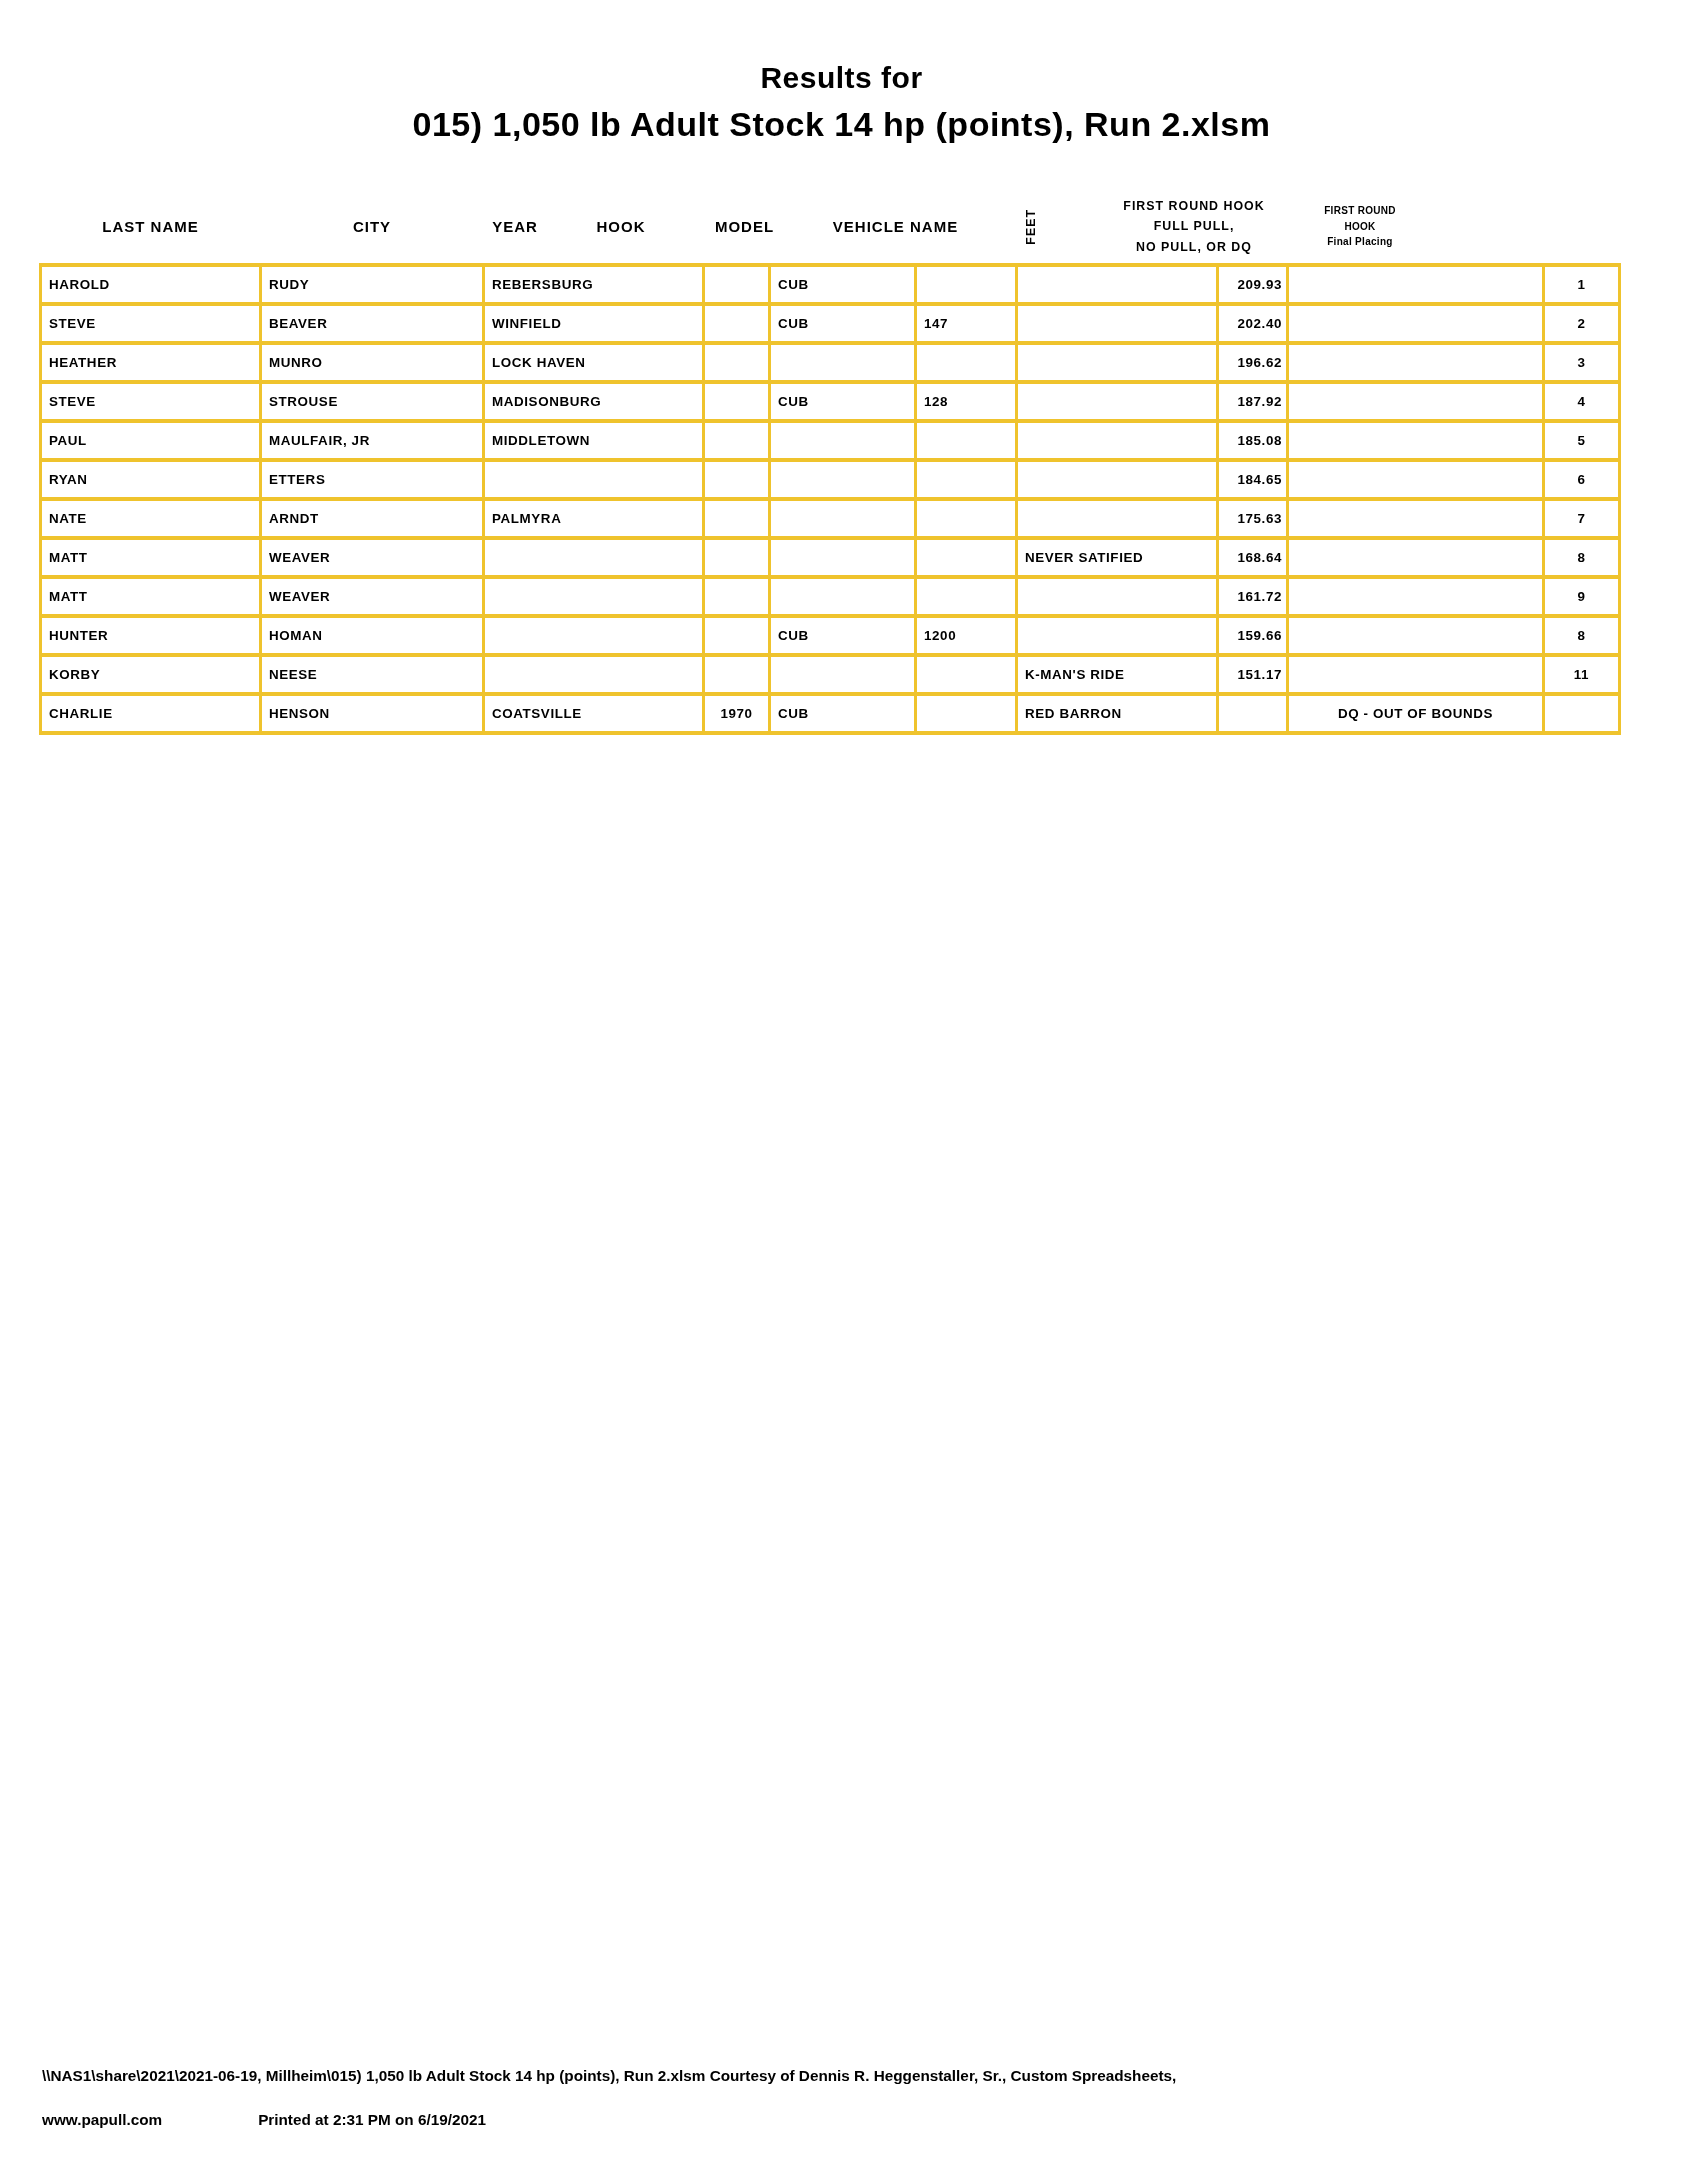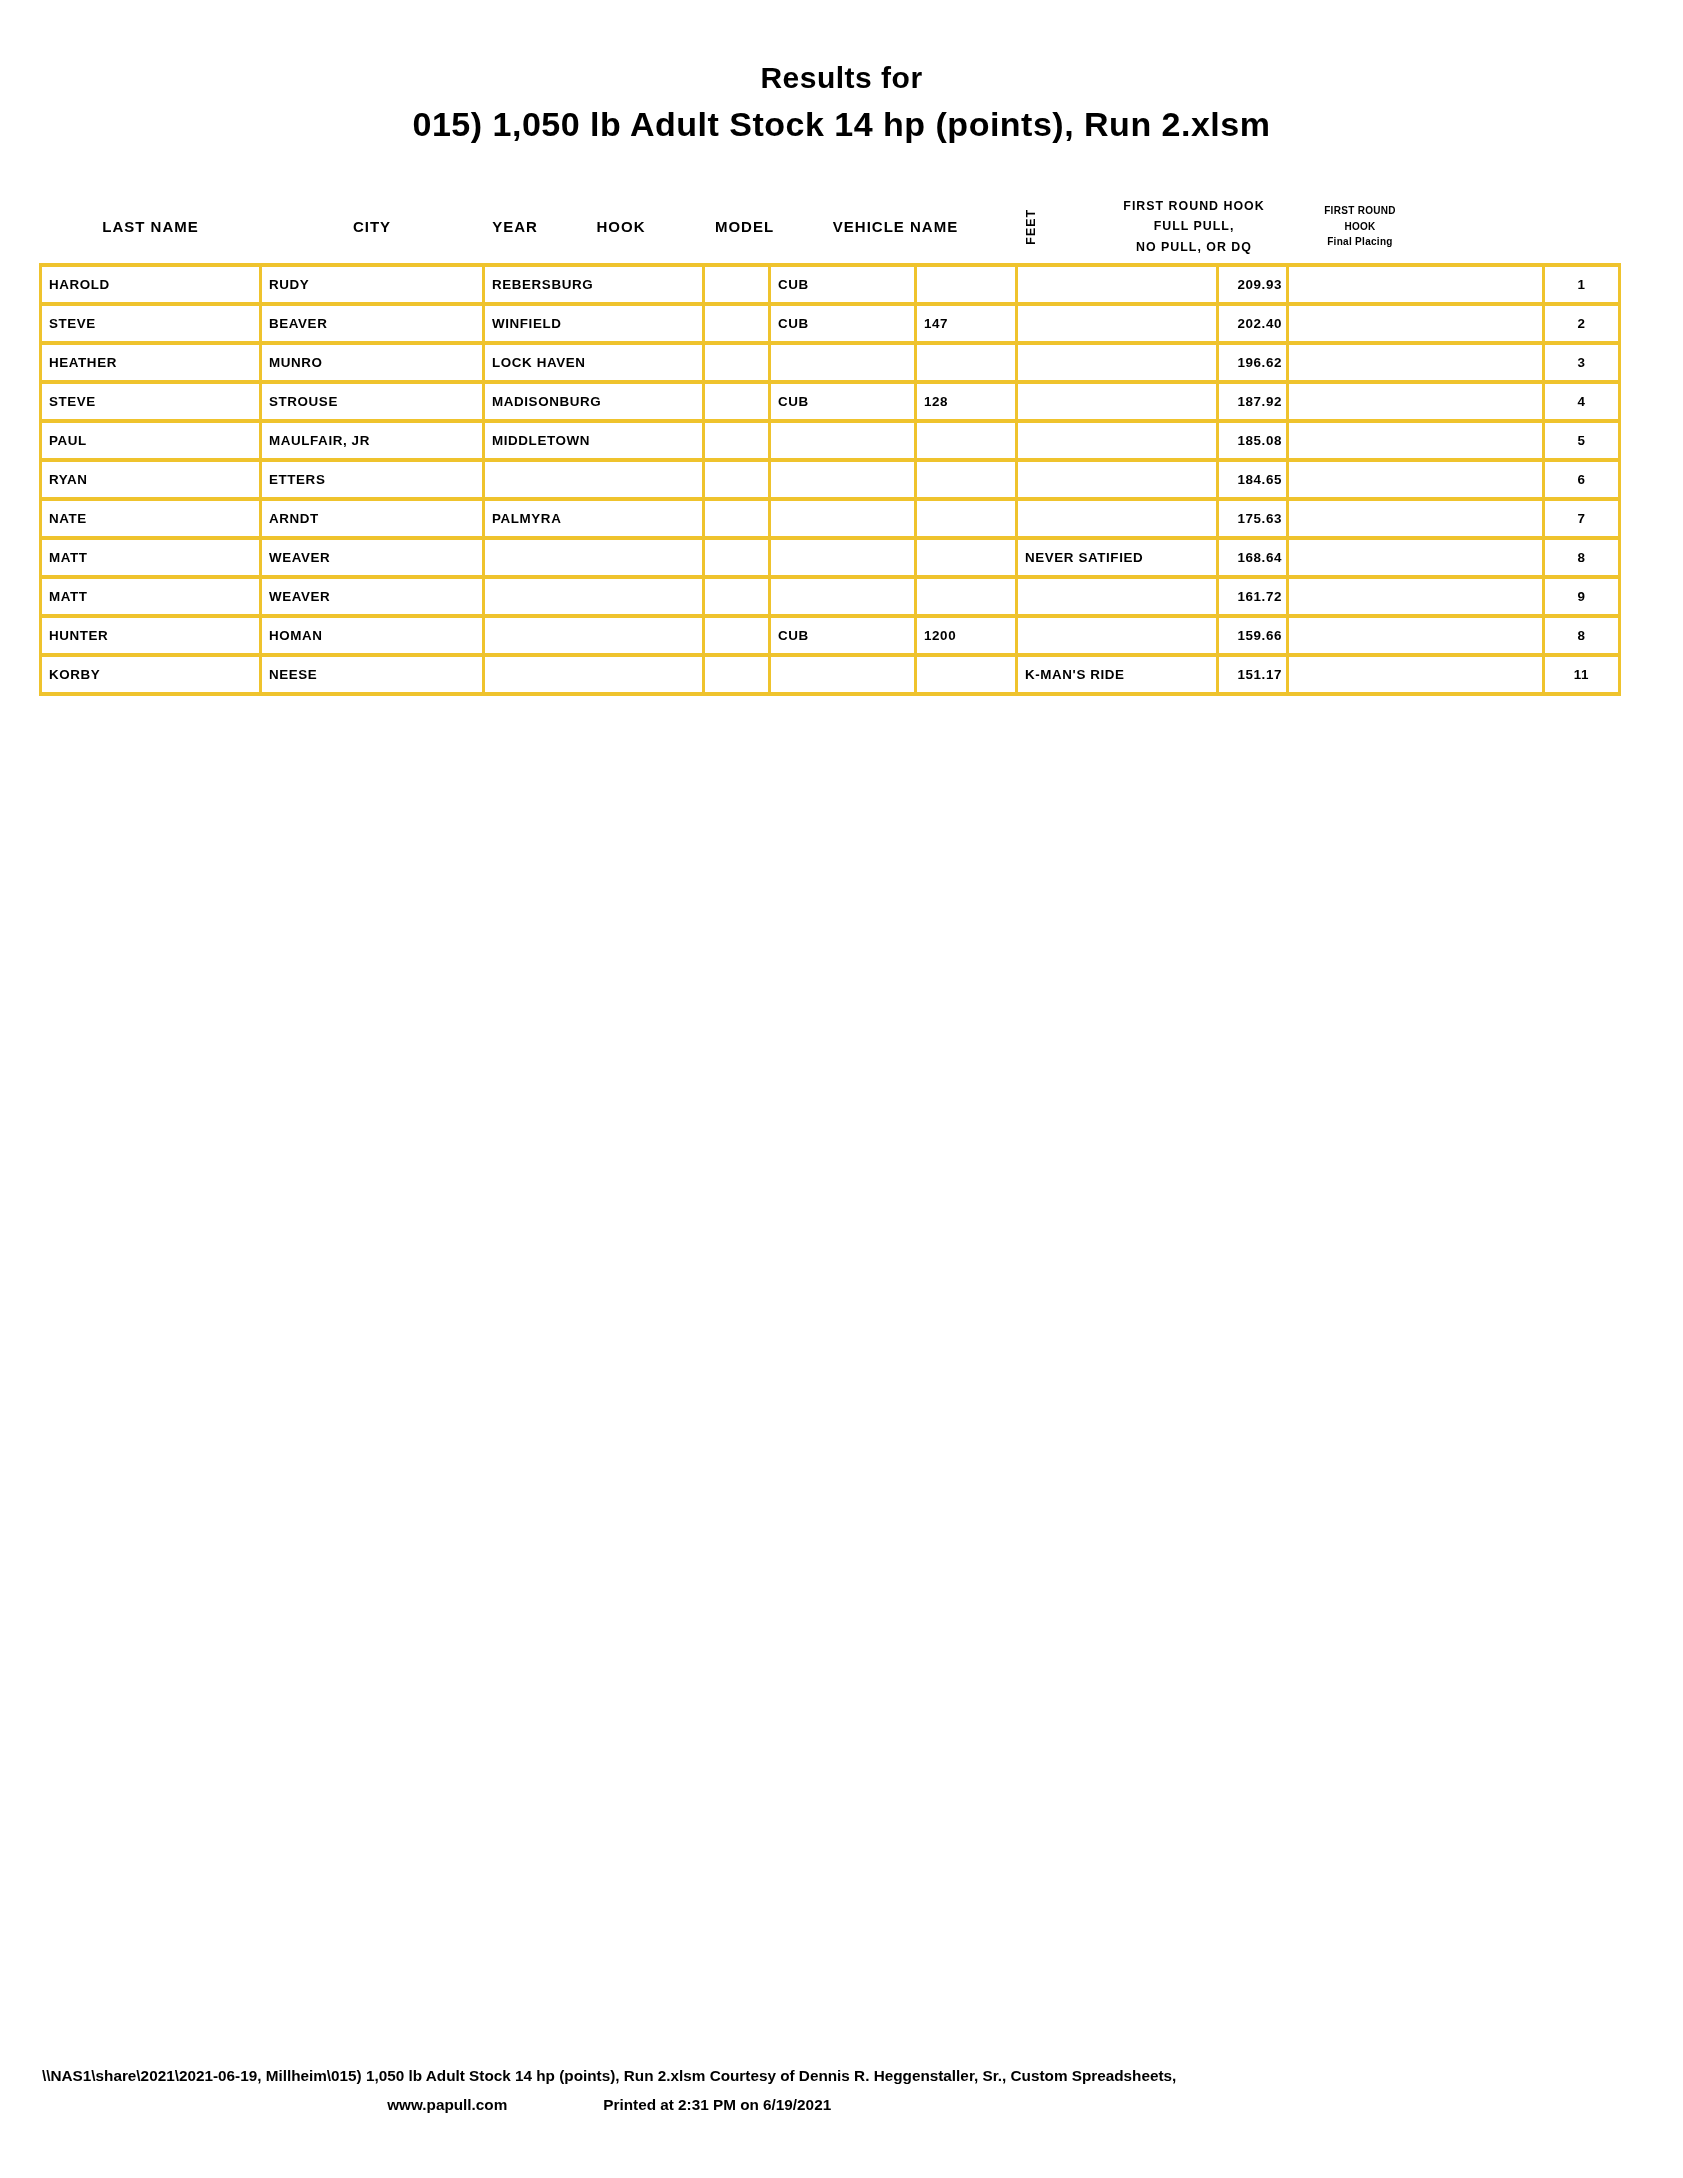--- a/index.html
+++ b/index.html
@@ -49,21 +49,21 @@
     white-space: nowrap; overflow: hidden;
     background: #ffffff;
     vertical-align: middle;
   }
   table.grid td.c-year  { text-align: center; padding: 0; }
   table.grid td.c-feet  { text-align: right;  padding: 0 4px 0 0; }
   table.grid td.c-hook  { text-align: center; padding: 0; }
   table.grid td.c-place { text-align: center; padding: 0; }
 
   .footer { position: absolute; left: 42px; top: 2067px; font-weight: 700; font-size: 15.3px; }
-  .footer-line2 { margin-top: 11px; text-align: center; }
+  .footer-line2 { margin-top: 26px; }
   .footer-printed { display: inline-block; margin-left: 96px; }
 </style>
 </head>
 <body>
 
 <div class="title-block">
   <div class="title-line1">Results for</div>
   <div class="title-line2">015) 1,050 lb Adult Stock 14 hp (points), Run 2.xlsm</div>
 </div>
 
@@ -232,20 +232,32 @@
       <td>NEESE</td>
       <td></td>
       <td class="c-year"></td>
       <td></td>
       <td></td>
       <td>K-MAN'S RIDE</td>
       <td class="c-feet">151.17</td>
       <td class="c-hook"></td>
       <td class="c-place">11</td>
     </tr>
+    <tr>
+      <td>CHARLIE</td>
+      <td>HENSON</td>
+      <td>COATSVILLE</td>
+      <td class="c-year">1970</td>
+      <td>CUB</td>
+      <td></td>
+      <td>RED BARRON</td>
+      <td class="c-feet"></td>
+      <td class="c-hook">DQ - OUT OF BOUNDS</td>
+      <td class="c-place"></td>
+    </tr>
   </tbody>
 </table>
 
 <div class="footer">
   <div class="footer-line1">\\NAS1\share\2021\2021-06-19, Millheim\015) 1,050 lb Adult Stock 14 hp (points), Run 2.xlsm  Courtesy of Dennis R. Heggenstaller, Sr., Custom Spreadsheets,</div>
   <div class="footer-line2">
     <span>www.papull.com</span><span class="footer-printed">Printed at 2:31 PM on 6/19/2021</span>
   </div>
 </div>
 

